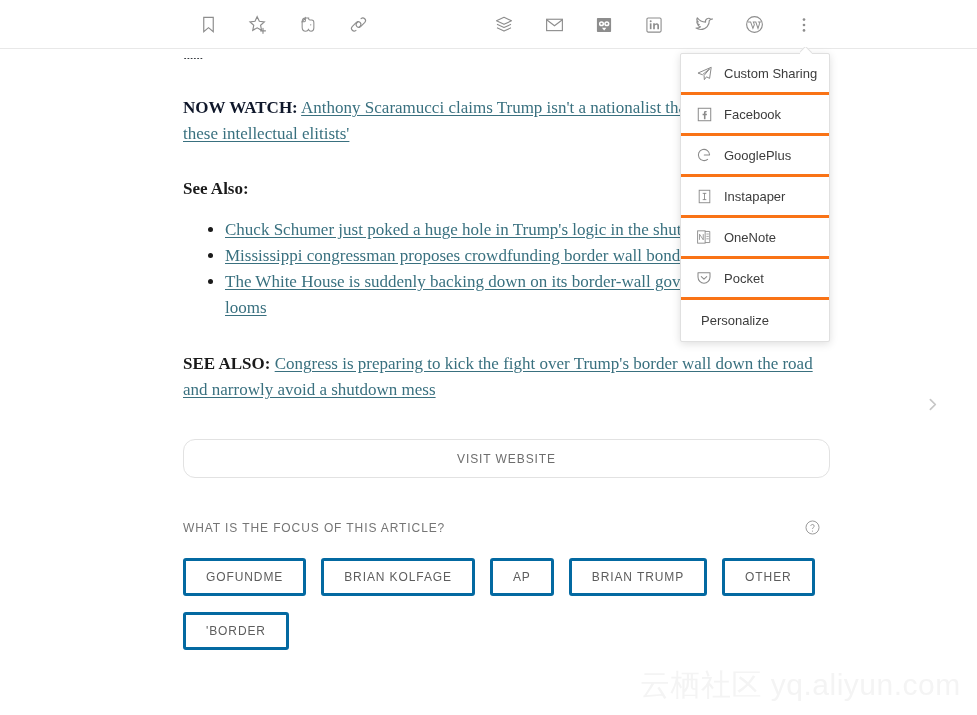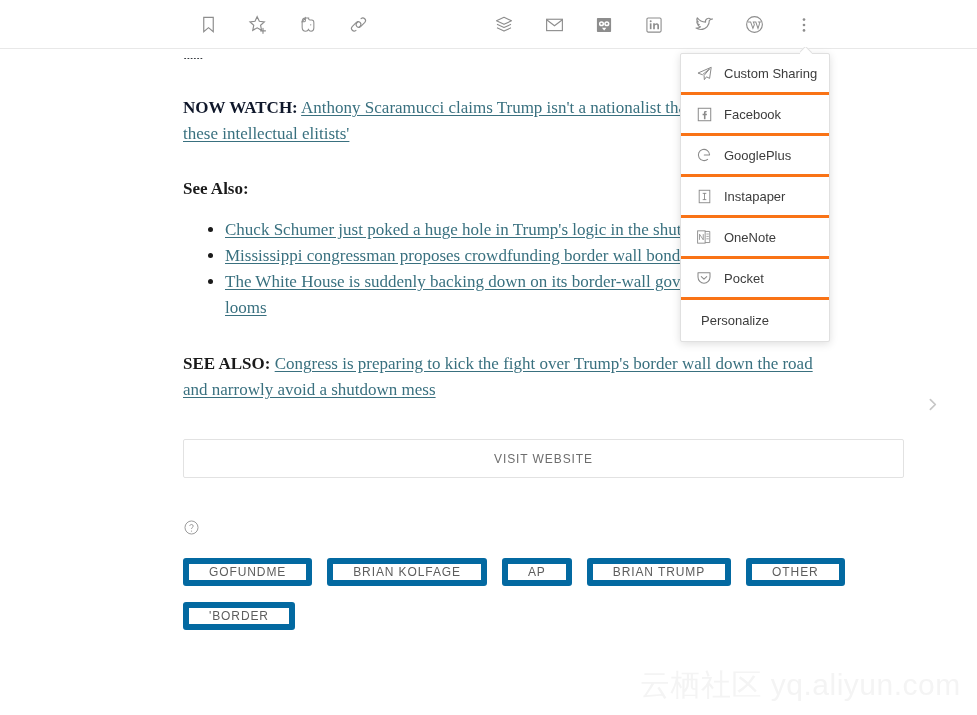--- a/index.html
+++ b/index.html
@@ -47,37 +47,37 @@
   }
   ul.list { margin-top:16px; padding-left:42px; list-style:disc; }
   ul.list li { font-size:17px; line-height:26px; color:#1a1a1a; margin-bottom:0px; }
 
   p.seealso2 {
     margin-top:30px; font-size:17px; line-height:26px; font-weight:700; color:#1a1a1a;
   }
   p.seealso2 a.link { font-weight:400; }
 
   .visit-btn {
-    margin-top:36px; width:721px; height:39px;
-    border:1px solid #e2e2e2; background:#fff; border-radius:2px;
+    margin-top:36px; width:647px; height:39px;
+    border:1px solid #e2e2e2; background:#fff; border-radius:12px;
     display:flex; align-items:center; justify-content:center;
     font-family:"Liberation Sans", sans-serif;
     font-size:12px; letter-spacing:0.9px; color:#6d6d6d; cursor:pointer;
   }
 
   .focus-head {
     margin-top:41px; display:flex; align-items:center; justify-content:space-between;
     font-family:"Liberation Sans", sans-serif;
   }
   .focus-title { font-size:12px; letter-spacing:0.9px; color:#757575; }
   .help-icon { width:17px; height:17px; margin-right:9px; color:#9a9a9a; cursor:pointer; }
 
   .chips { margin-top:22px; display:flex; flex-wrap:wrap; gap:16px 15px; width:680px; }
   .chip {
-    height:28px; padding:0 20px; border:6px solid #0369a1; border-radius:3px;
+    height:38px; padding:0 20px; border:3px solid #0369a1; border-radius:3px;
     background:#fff; display:flex; align-items:center; justify-content:center;
     font-family:"Liberation Sans", sans-serif;
     font-size:12px; letter-spacing:0.9px; color:#5d5d5d; cursor:pointer;
   }
 
   
   .next-arrow {
     position:absolute; left:918px; top:390px; width:28px; height:28px;
     display:flex; align-items:center; justify-content:center;
     color:#c6c6c6; cursor:pointer;
@@ -228,20 +228,21 @@
       </ul>
 
       <p class="seealso2">
         <span>SEE ALSO:</span>
         <a class="link" href="#">Congress is preparing to kick the fight over Trump's border wall down the road and narrowly avoid a shutdown mess</a>
       </p>
 
       <div class="visit-btn">VISIT WEBSITE</div>
 
       <div class="focus-head">
+        <span class="focus-title">WHAT IS THE FOCUS OF THIS ARTICLE?</span>
         <span class="help-icon">
           <svg width="17" height="17" viewBox="0 0 24 24" fill="none" stroke="currentColor" stroke-width="1.4">
             <circle cx="12" cy="12" r="9.2"></circle>
             <path d="M9.6 9.2a2.5 2.5 0 0 1 4.8.9c0 1.7-2.4 1.9-2.4 3.4" stroke-linecap="round"></path>
             <circle cx="12" cy="17" r="0.85" fill="currentColor" stroke="none"></circle>
           </svg>
         </span>
       </div>
 
       <div class="chips">

